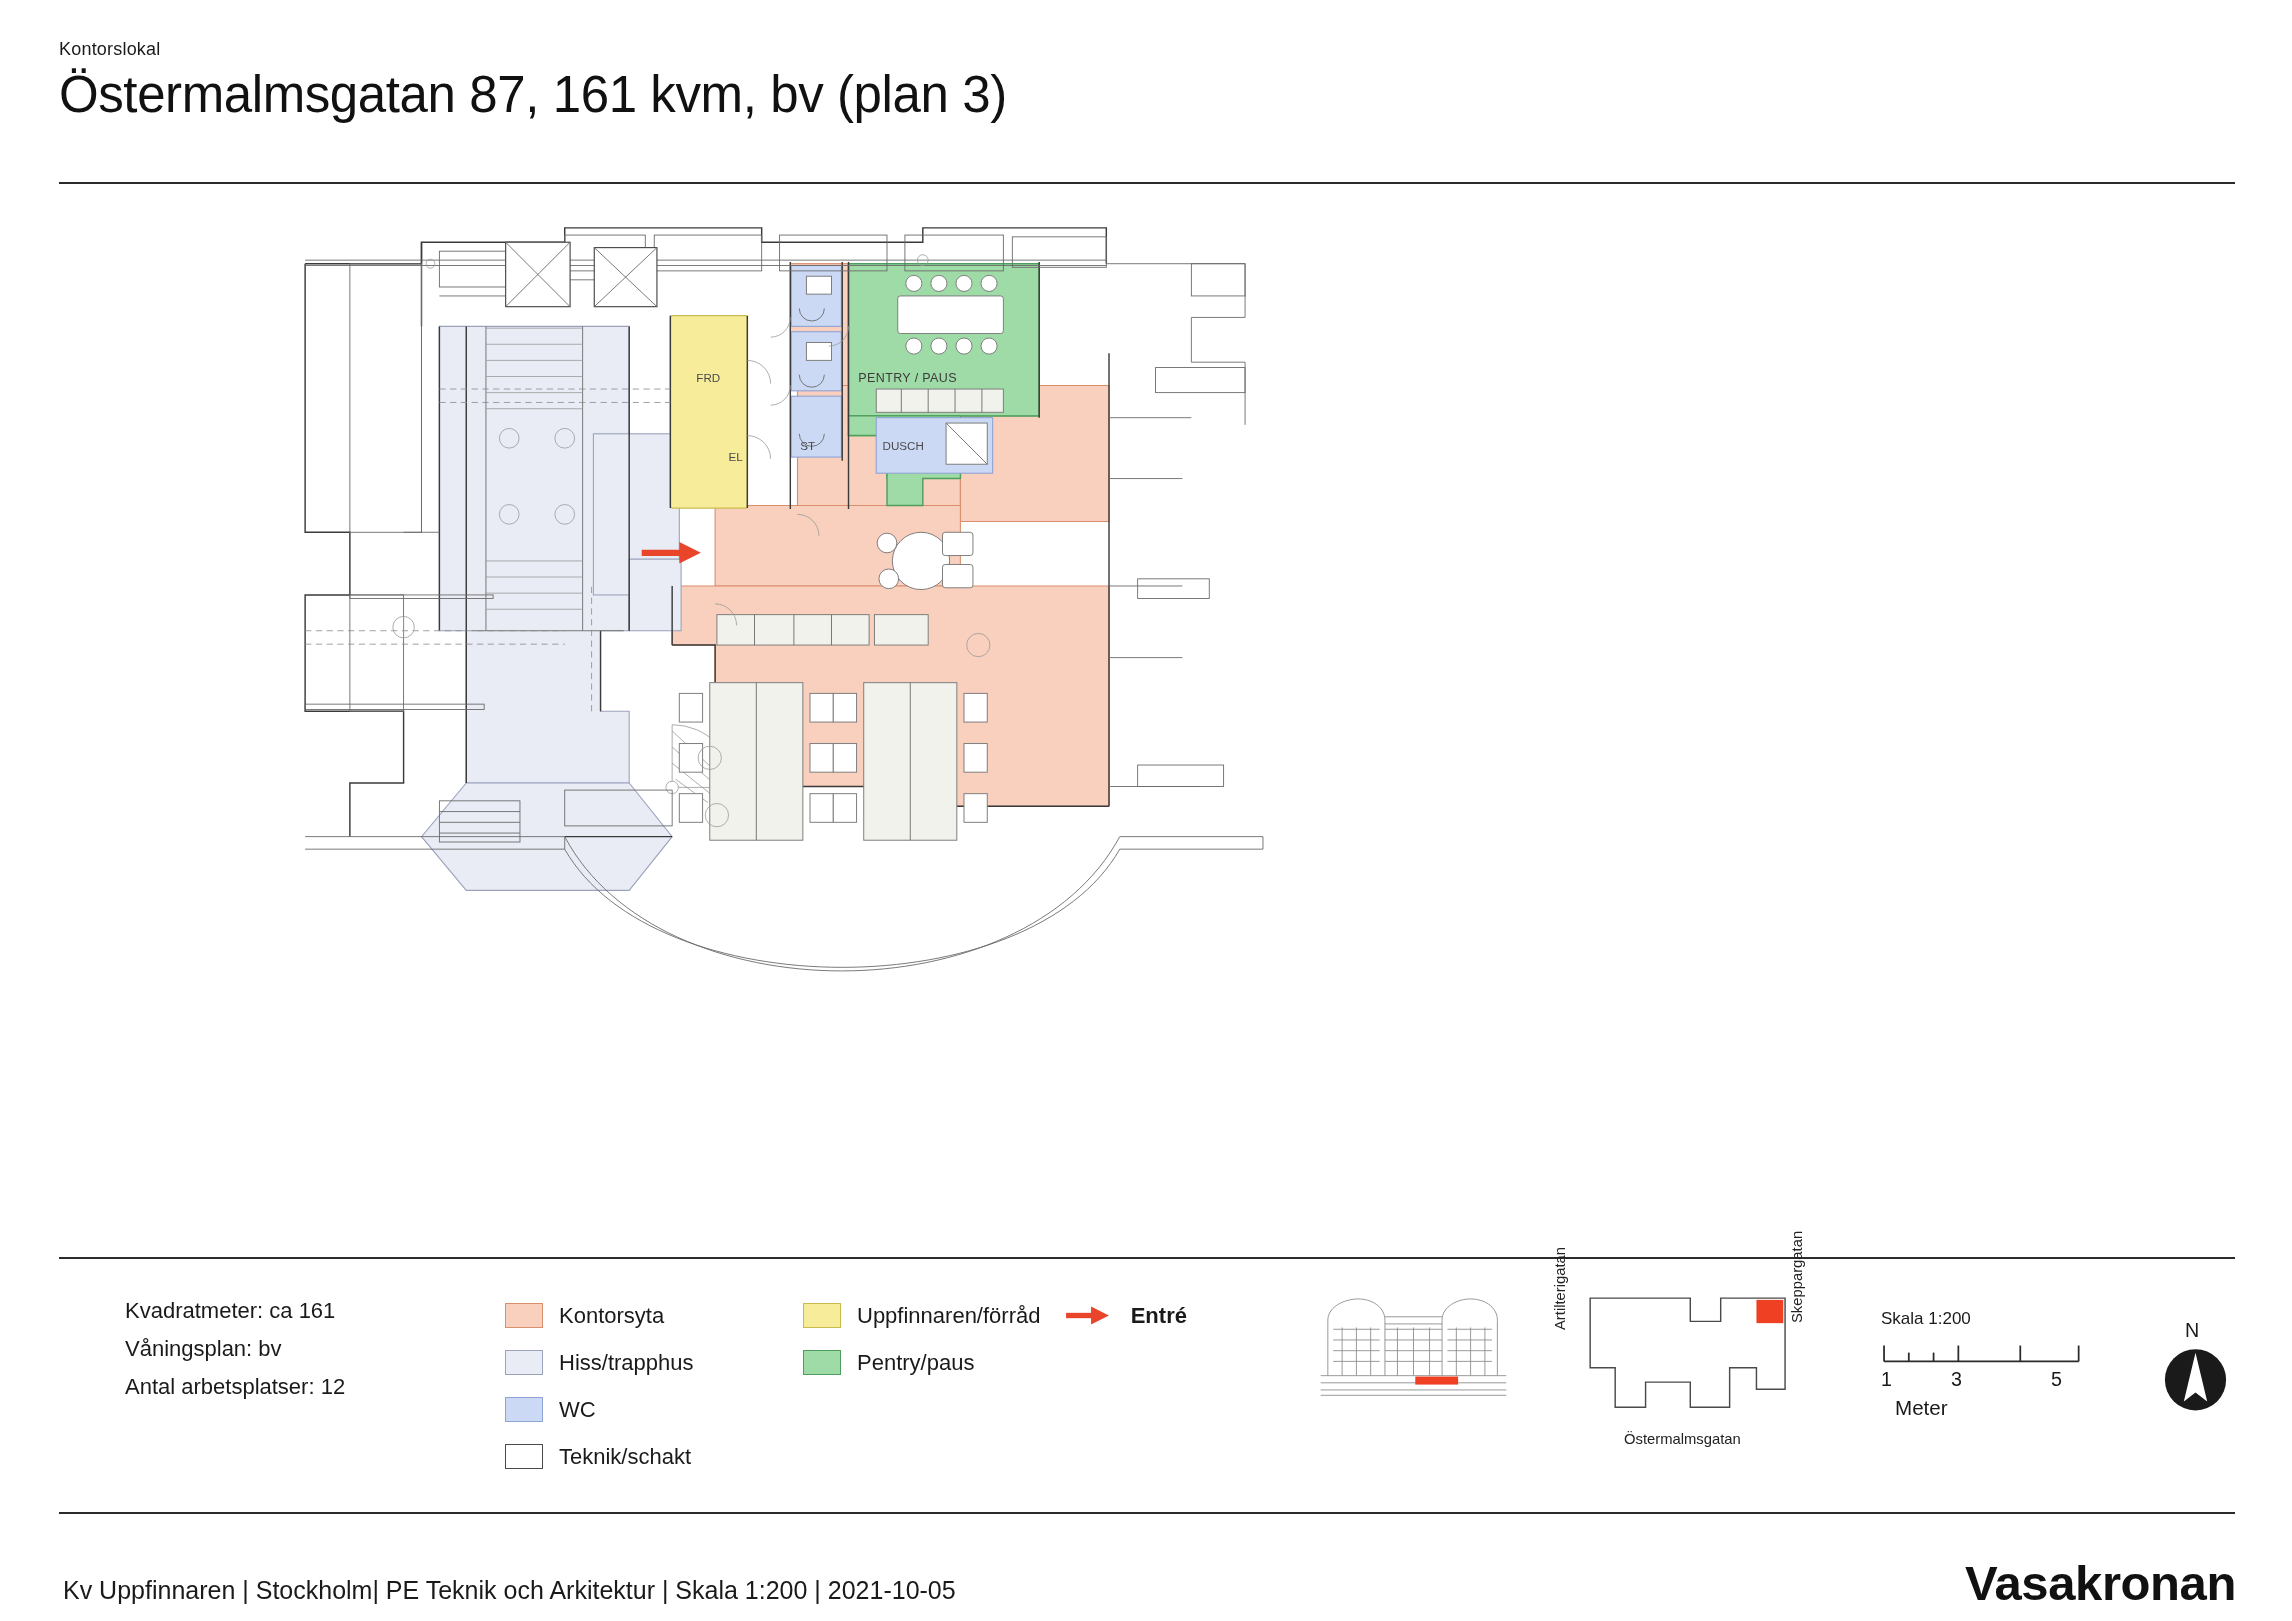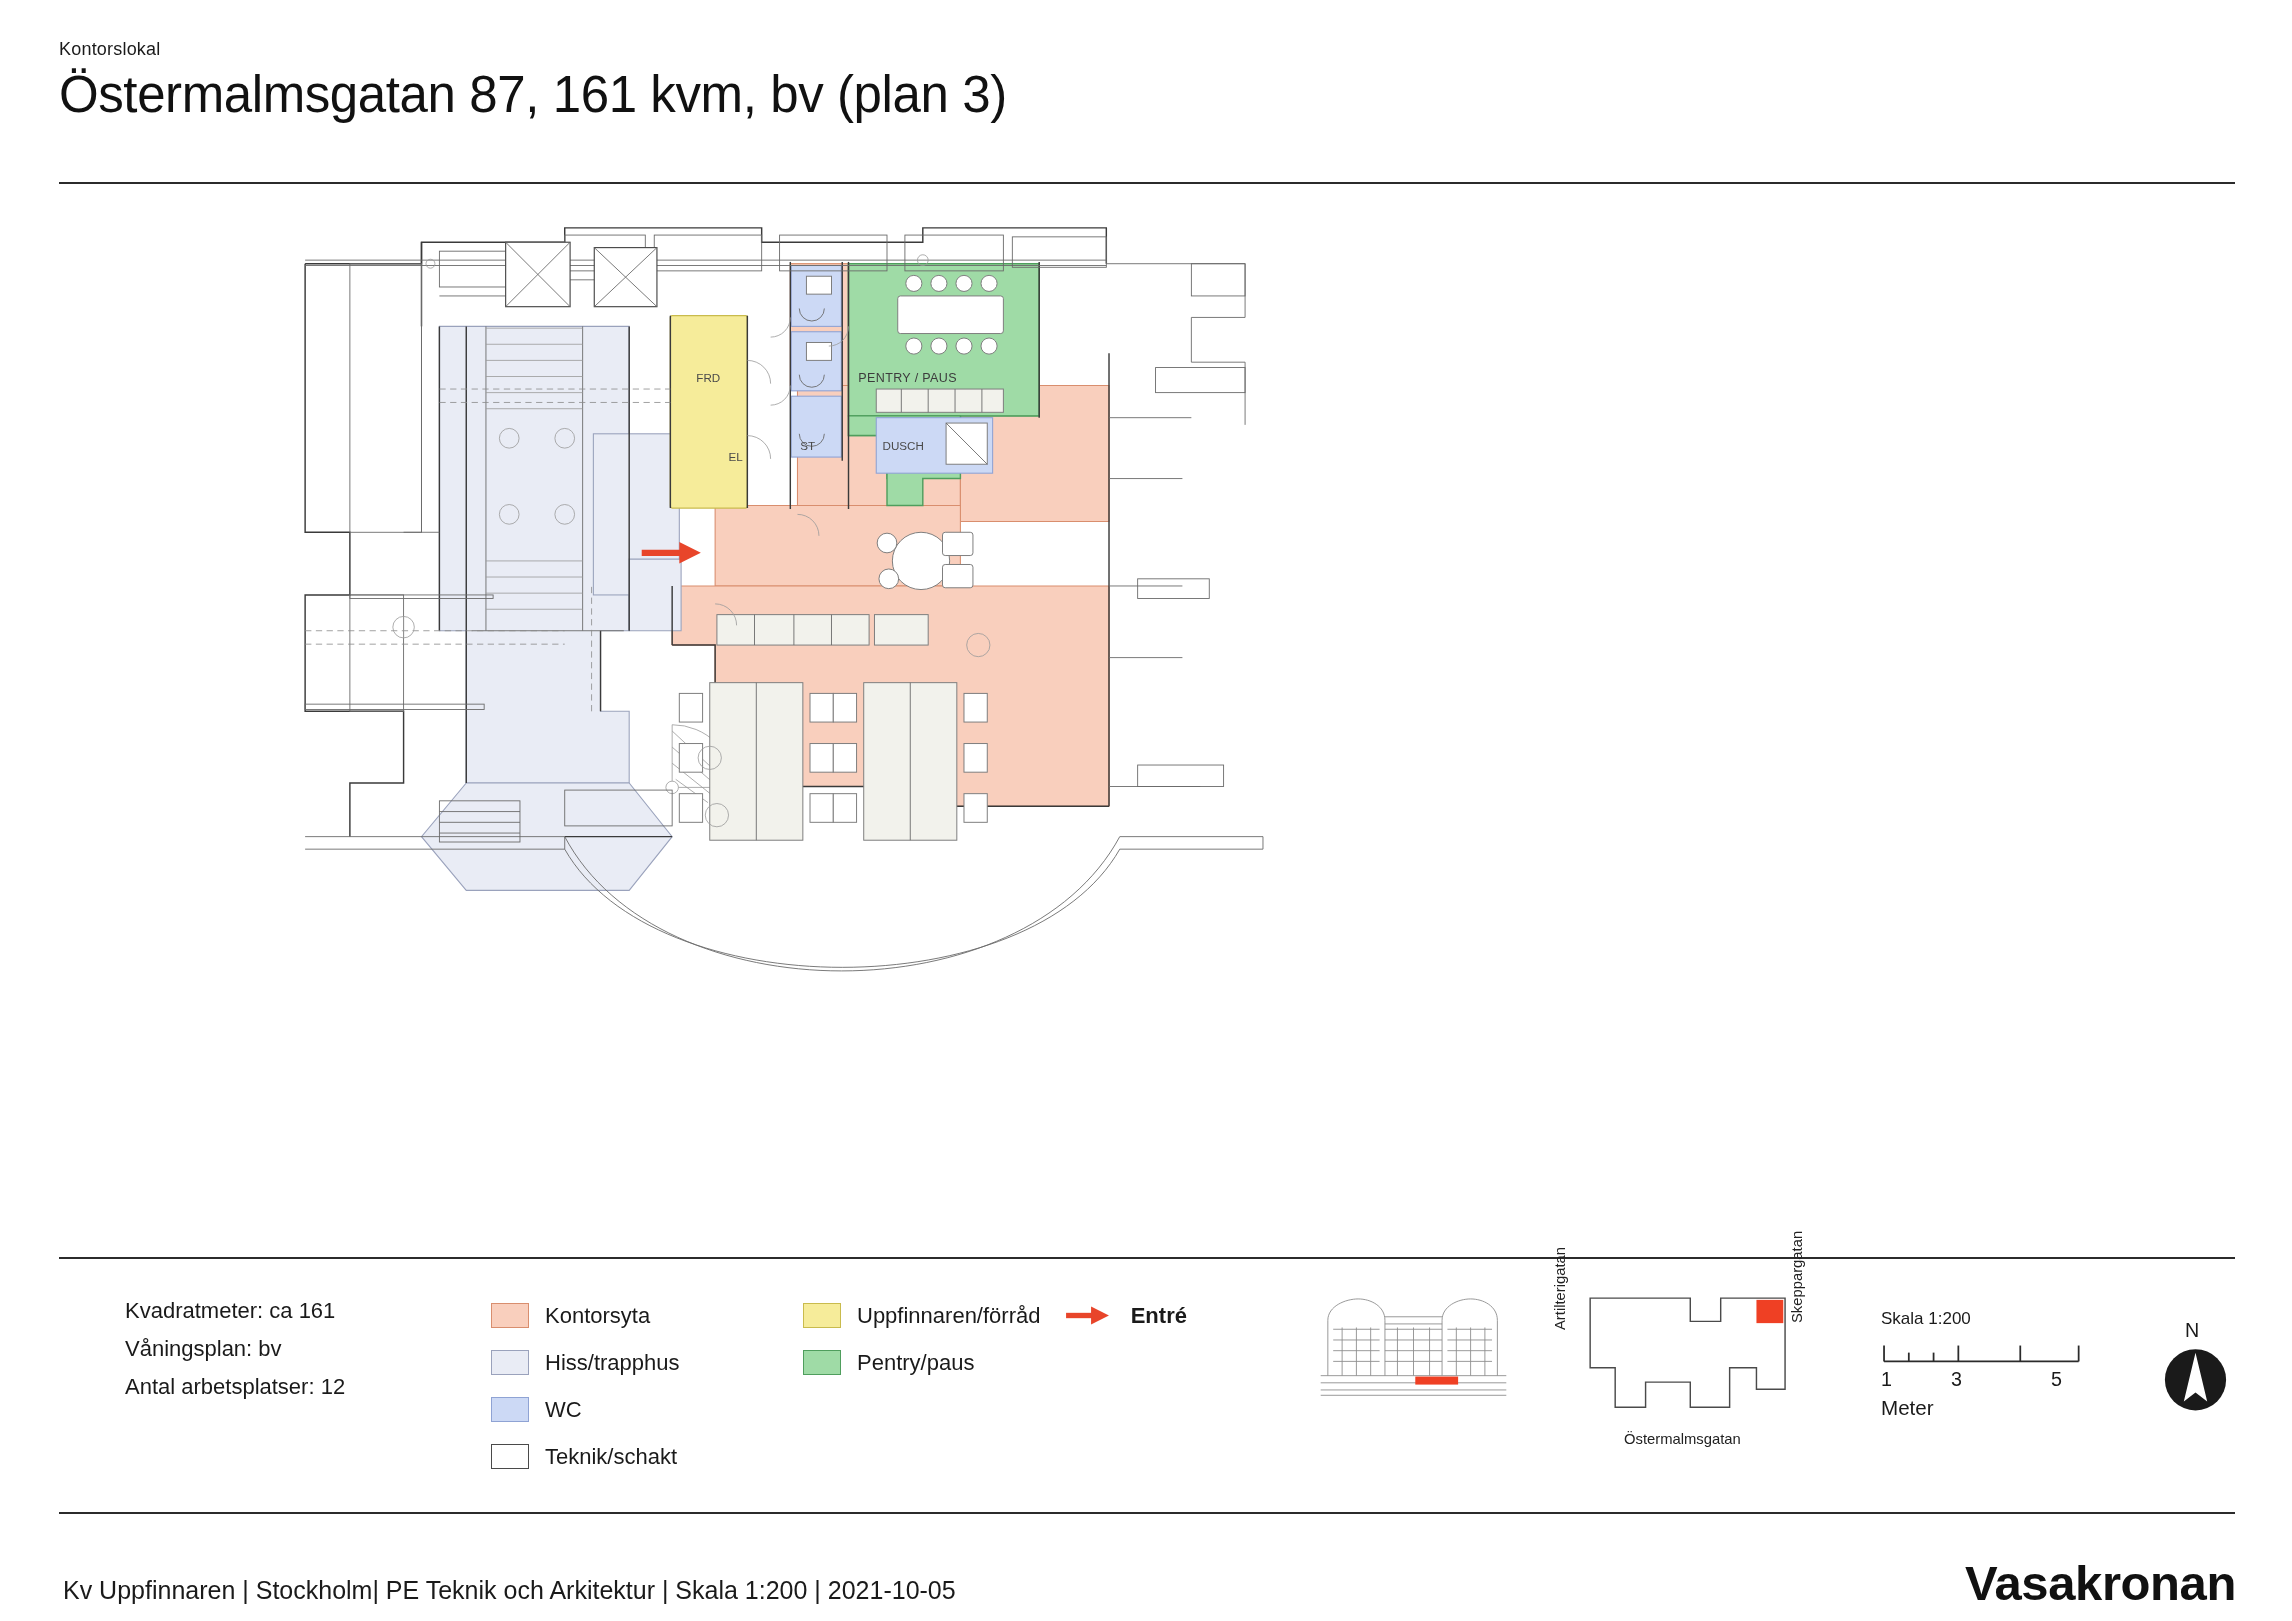--- a/index.html
+++ b/index.html
@@ -93,21 +93,21 @@
   .legend {
     position: absolute;
     left: 491px;
     top: 1292px;
     width: 716px;
   }
   .legend-col {
     position: absolute;
     top: 0;
   }
-  .legend-col.c1 { left: 0; text-align: center; }
+  .legend-col.c1 { left: 14px; text-align: center; }
   .legend-col.c2 { left: 312px; }
   .legend-row {
     display: flex;
     align-items: center;
     height: 47px;
   }
   .swatch {
     width: 36px;
     height: 23px;
     border: 1.3px solid #5e5e5e;
@@ -183,20 +183,21 @@
     top: 1309px;
     width: 224px;
   }
   .scale-title {
     font-size: 17px;
     margin-bottom: 12.5px;
   }
   .scale-unit {
     font-size: 20.6px;
     margin-top: 5.4px;
+    margin-left: 14px;
   }
   .scale-nums {
     position: relative;
     height: 23px;
     font-size: 19.7px;
   }
   .scale-nums span { position: absolute; top: 0; }
 
   
   .north {

